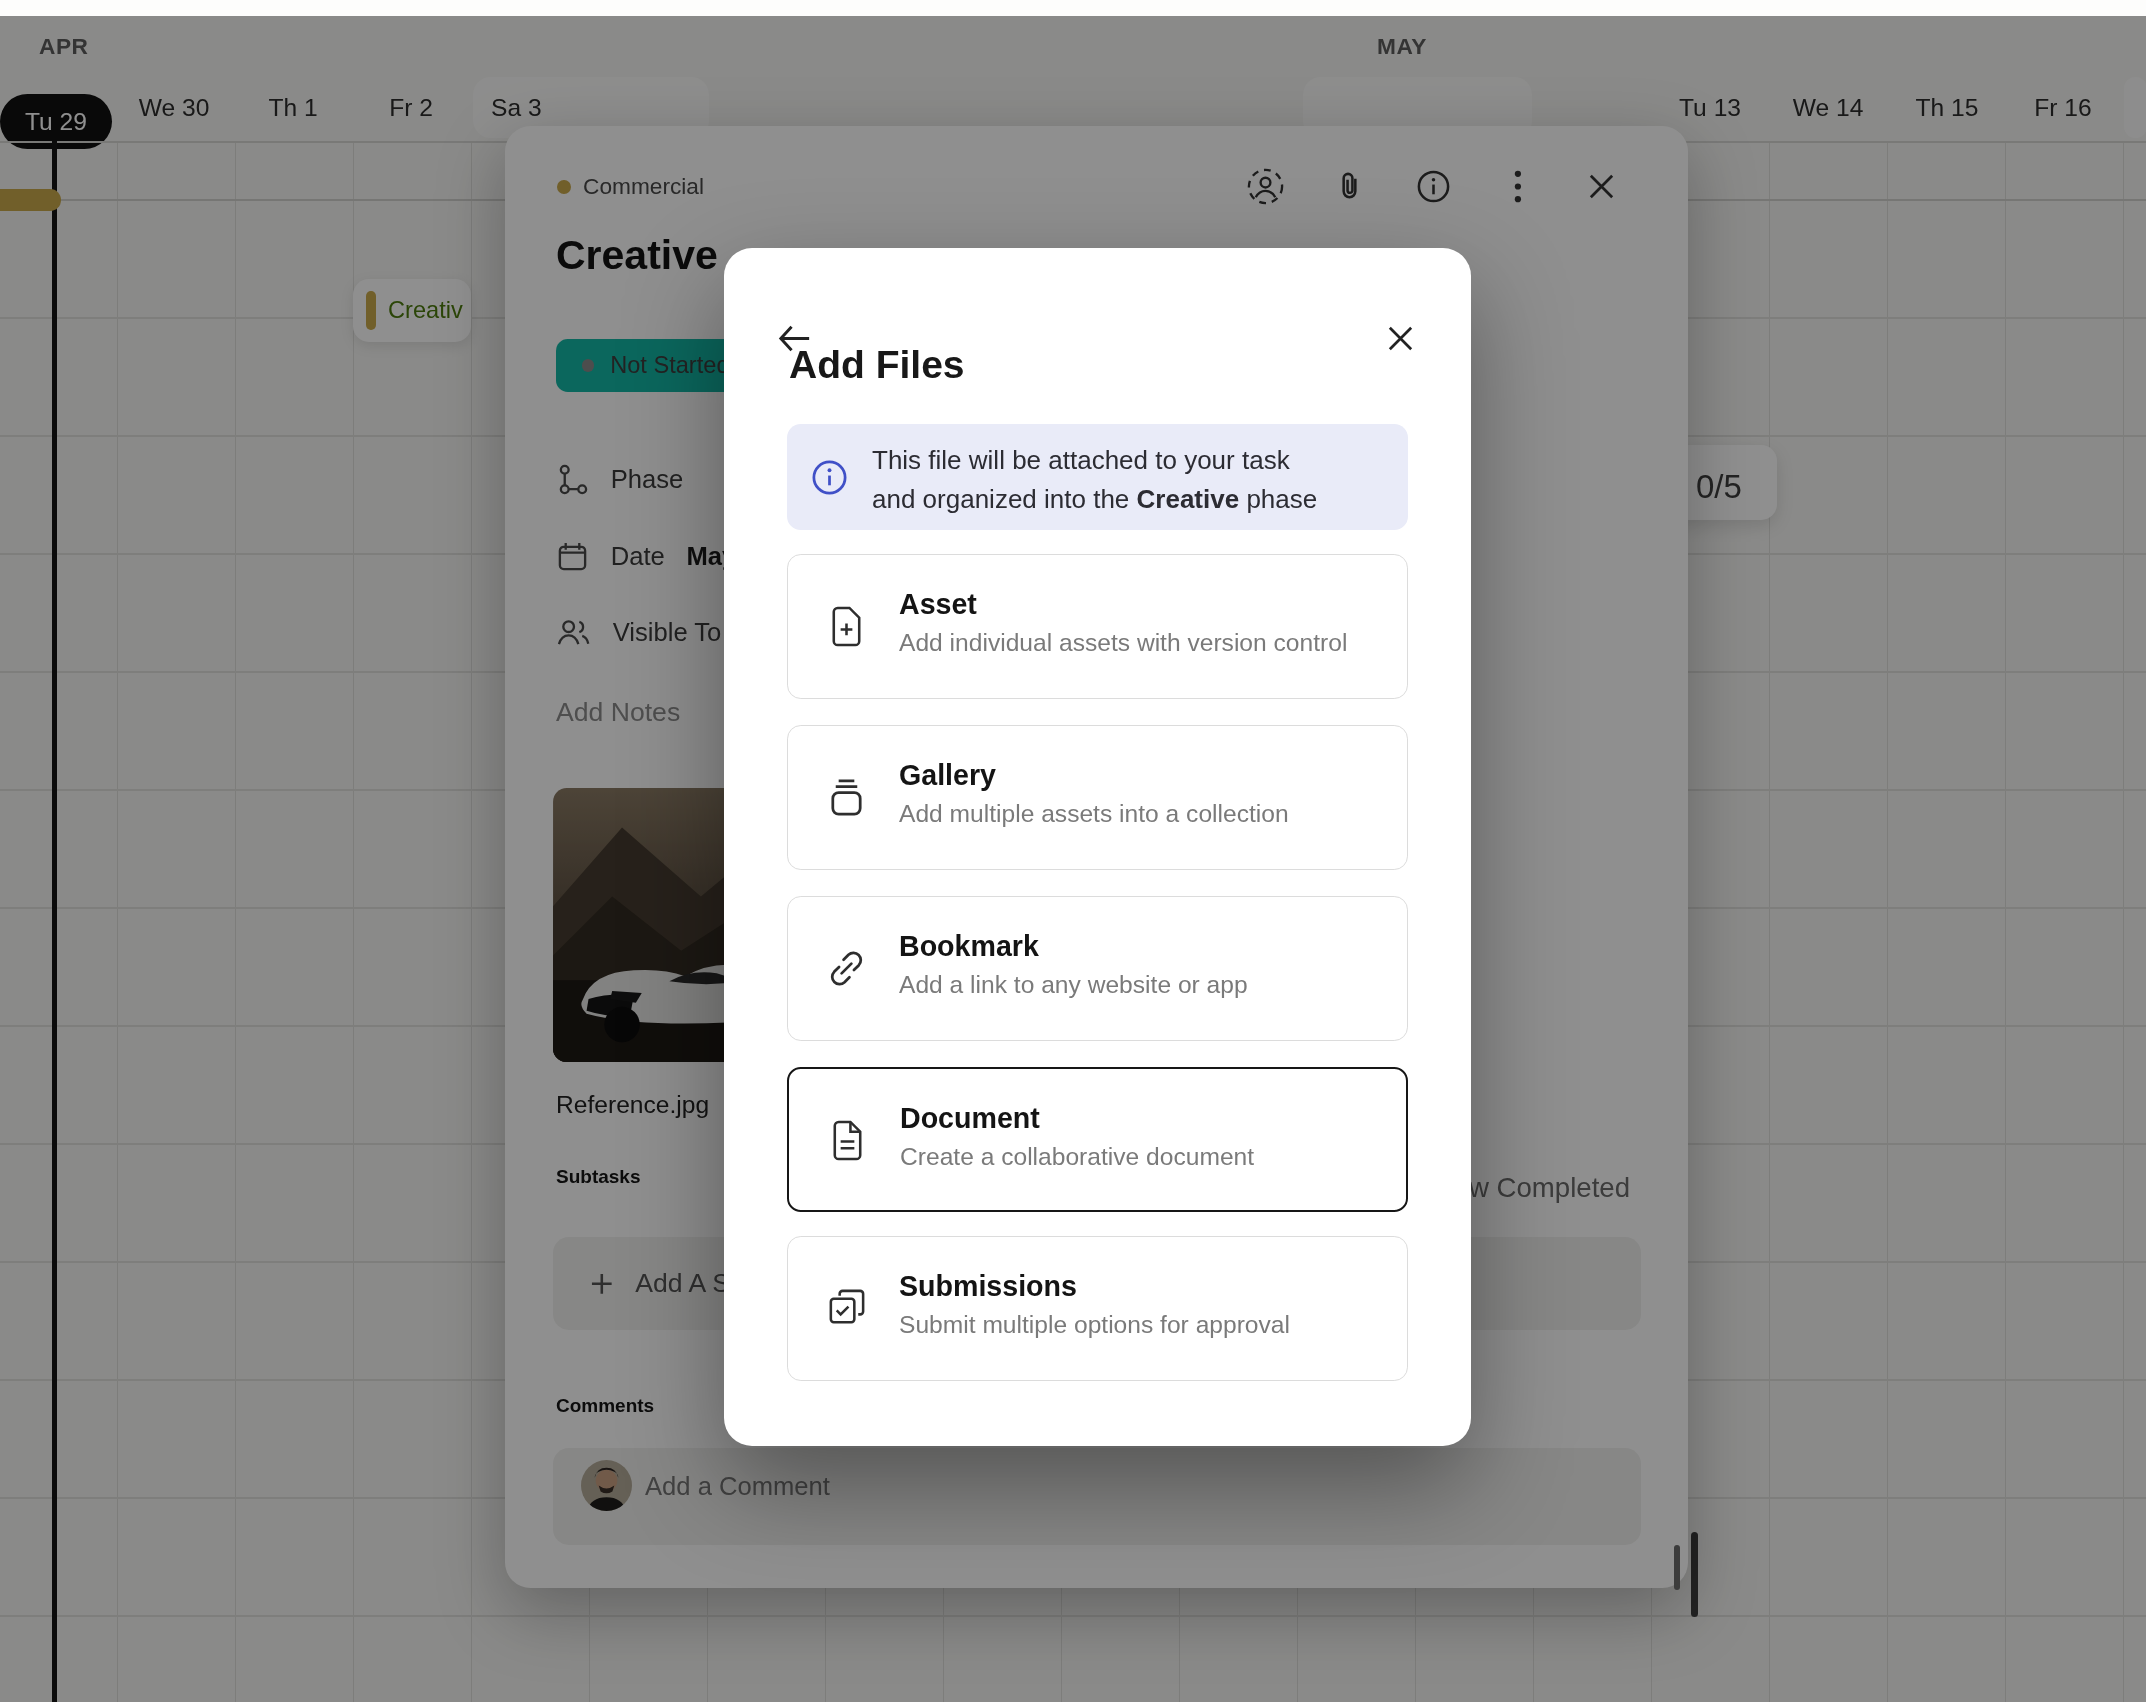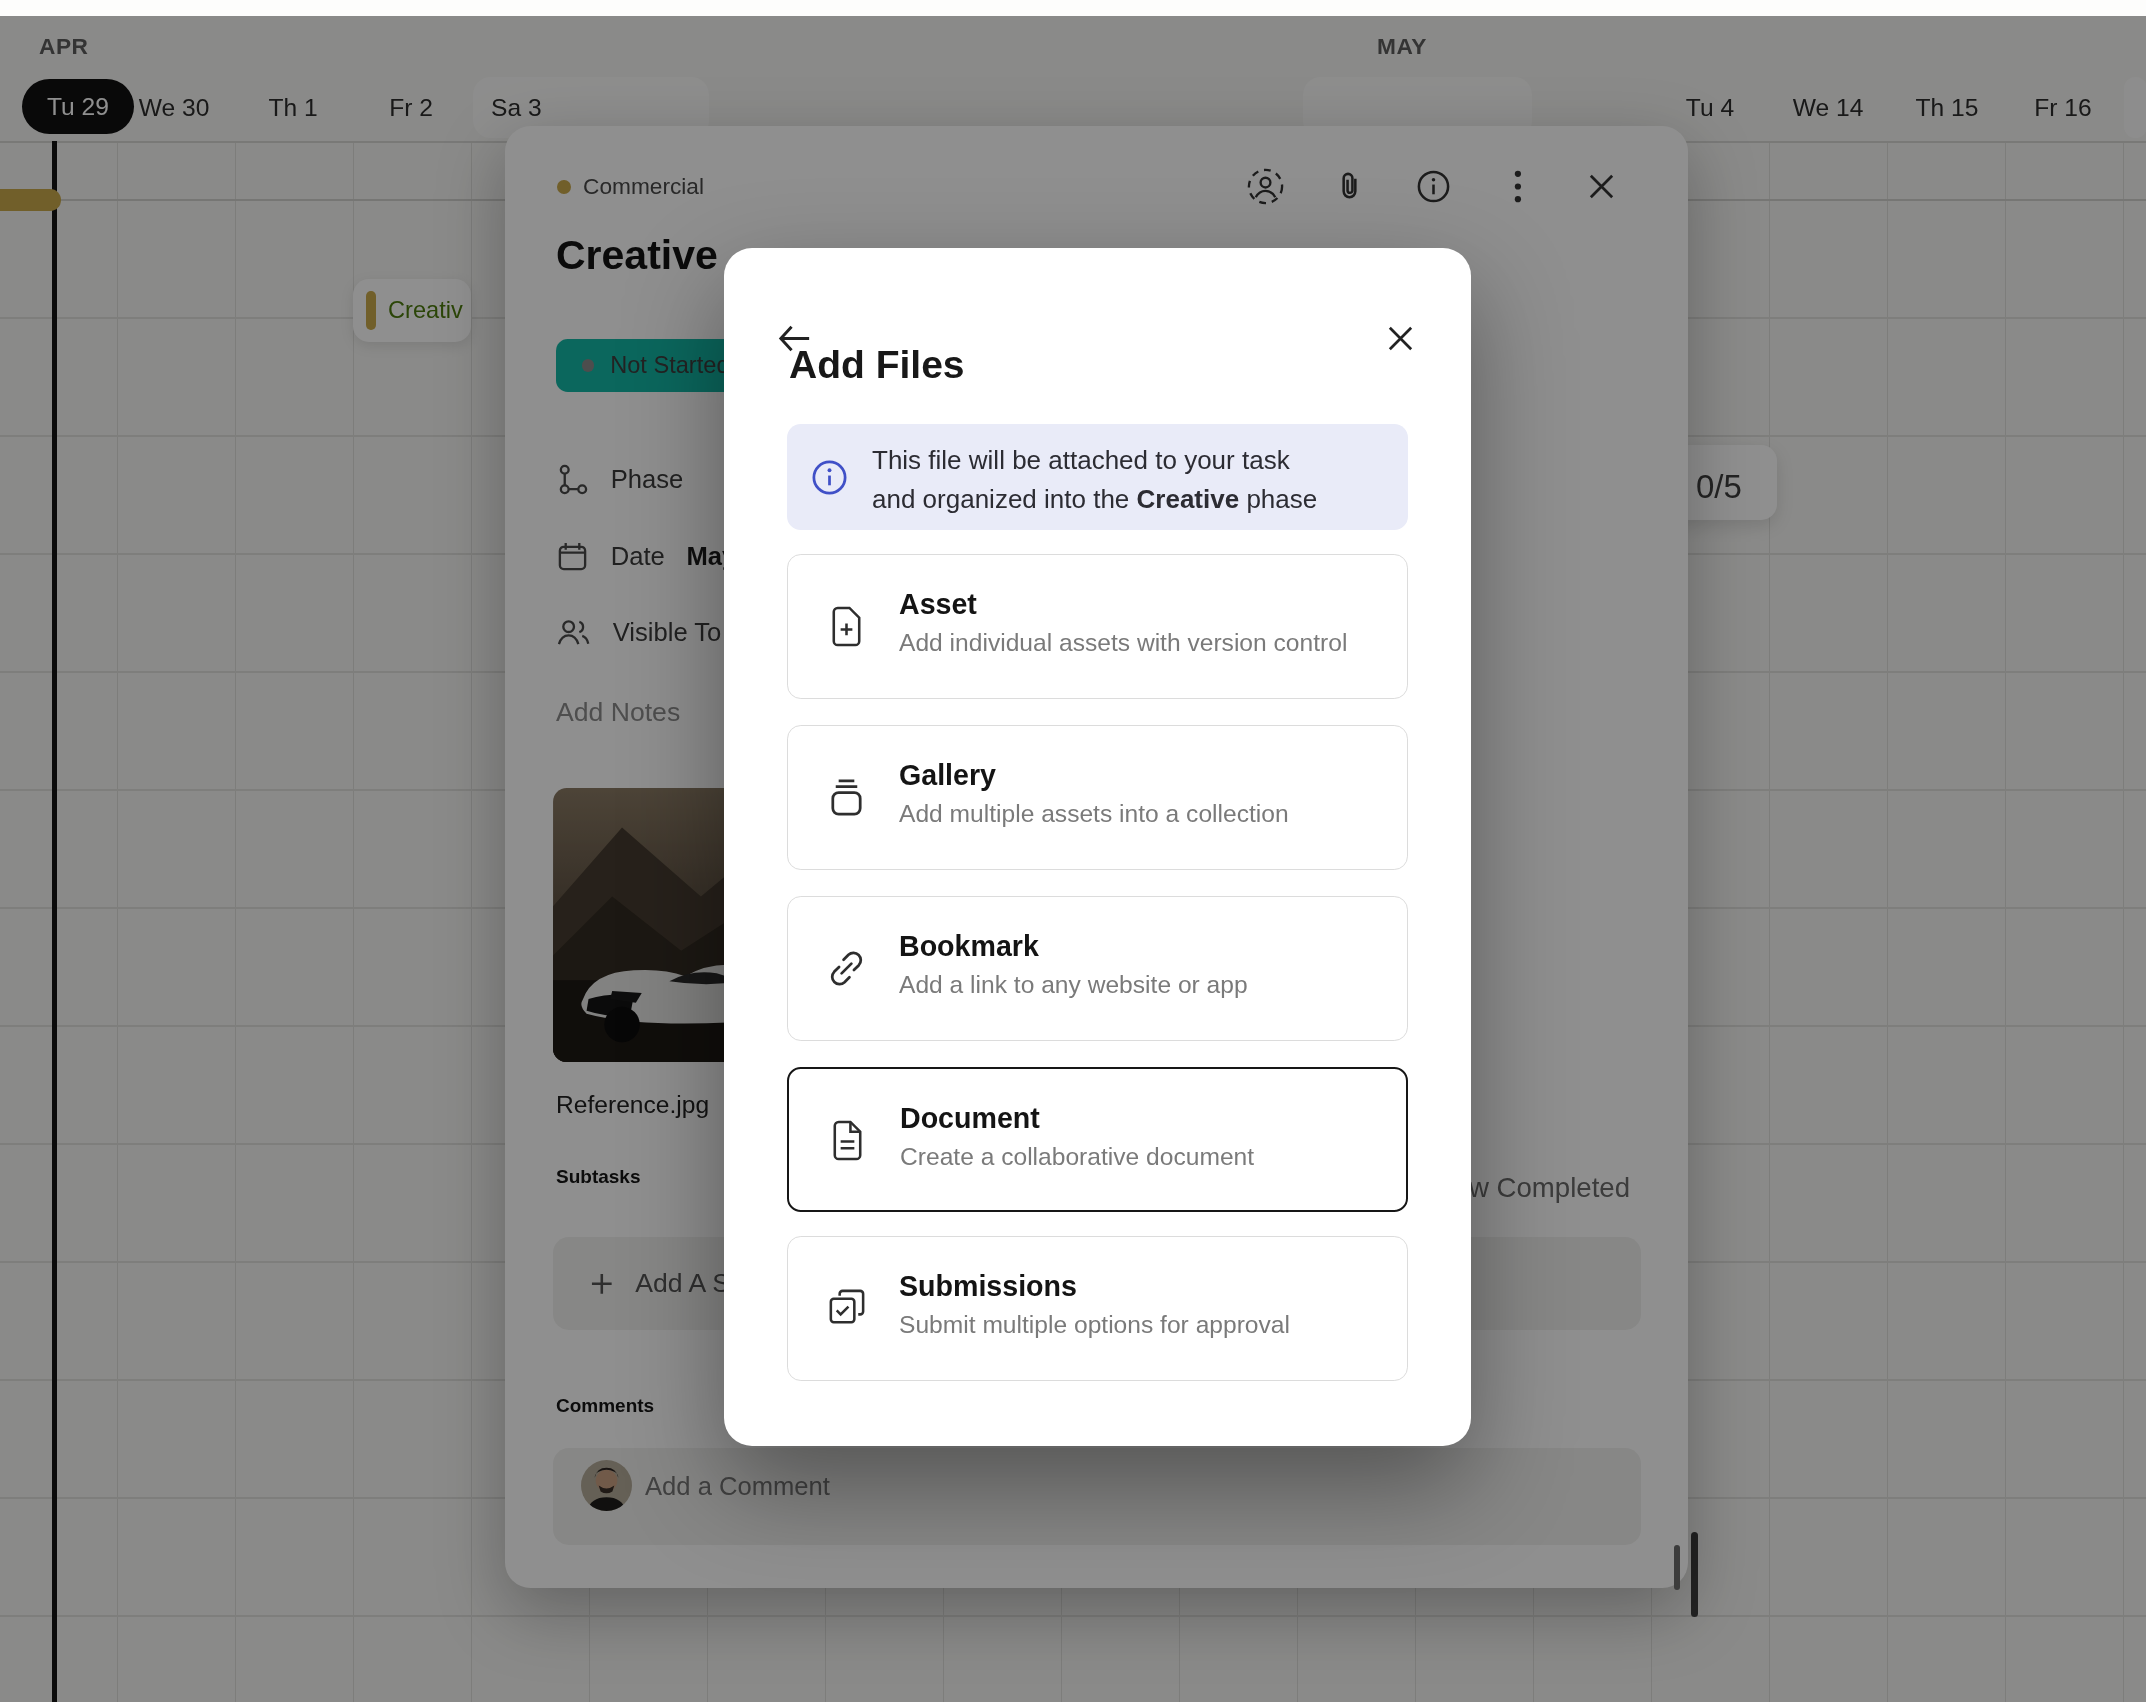--- a/index.html
+++ b/index.html
@@ -9,22 +9,22 @@
 
   
   .top-strip{left:0;top:0;width:2146px;height:15.8px;background:#FDFDFC;z-index:25;}
 
   
   .calendar{left:0;top:0;width:2146px;height:1702px;z-index:0;}
   .month-label{top:33px;font-size:22.7px;font-weight:600;color:#5d5d5d;letter-spacing:0.5px;}
   .weekend-band{top:77px;height:61px;background:#FCFCFB;border-radius:17.7px;}
   .day-label{top:94px;transform:translateX(-50%);font-size:24.6px;color:#2e2e2e;white-space:nowrap;}
   .day-label.noc{transform:none;}
-  .day-pill{left:0;top:79px;width:112px;height:55px;background:#101010;border-radius:27.6px;
-            color:#fff;font-size:24.6px;display:flex;align-items:center;justify-content:center;margin-left:22px;}
+  .day-pill{left:0;top:94px;width:112px;height:55px;background:#101010;border-radius:27.6px;
+            color:#fff;font-size:24.6px;display:flex;align-items:center;justify-content:center;}
   .hdr-divider{left:0;top:141px;width:2146px;height:2px;background:#D8D8D5;}
   .grid-v{left:0;top:141px;width:2146px;height:1561px;
      background:repeating-linear-gradient(to right,transparent 0 117px,#DFDFDC 117px 118px);}
   .grid-h{left:0;top:141px;width:2146px;height:1561px;
      background:repeating-linear-gradient(to bottom,transparent 0 58px,#E0E0DD 58px 60px,transparent 60px 118px);}
   .row-line-dark{left:0;top:199px;width:2146px;height:2px;background:#D2D2CF;}
   .now-line{left:52px;top:141px;width:4.9px;height:1561px;background:#151515;}
   .phase-bar{left:-17.7px;top:189px;width:79px;height:21.7px;border-radius:10.8px;}
   .cal-tag{left:353px;top:279px;width:118px;height:63px;background:#fff;border-radius:15.8px;
            box-shadow:0 3.9px 13.8px rgba(0,0,0,.10);}
@@ -103,21 +103,21 @@
     <div class="abs weekend-band" style="left:2124px;width:22.7px;"></div>
 
     <div class="abs month-label" style="left:39px;">APR</div>
     <div class="abs month-label" style="left:1377px;">MAY</div>
 
     <div class="abs day-pill">Tu 29</div>
     <div class="abs day-label" style="left:174px;">We 30</div>
     <div class="abs day-label" style="left:293px;">Th 1</div>
     <div class="abs day-label" style="left:411px;">Fr 2</div>
     <div class="abs day-label noc" style="left:491px;">Sa 3</div>
-    <div class="abs day-label" style="left:1710px;">Tu 4</div>
+    <div class="abs day-label" style="left:1710px;">Tu 13</div>
     <div class="abs day-label" style="left:1828px;">We 14</div>
     <div class="abs day-label" style="left:1947px;">Th 15</div>
     <div class="abs day-label" style="left:2063px;">Fr 16</div>
 
     <div class="abs hdr-divider"></div>
     <div class="abs now-line"></div>
     <div class="abs phase-bar" style="background:#C9A94B;"></div>
 
     <div class="abs cal-tag">
       <div class="abs bar" style="background:#C9A94B;"></div>

